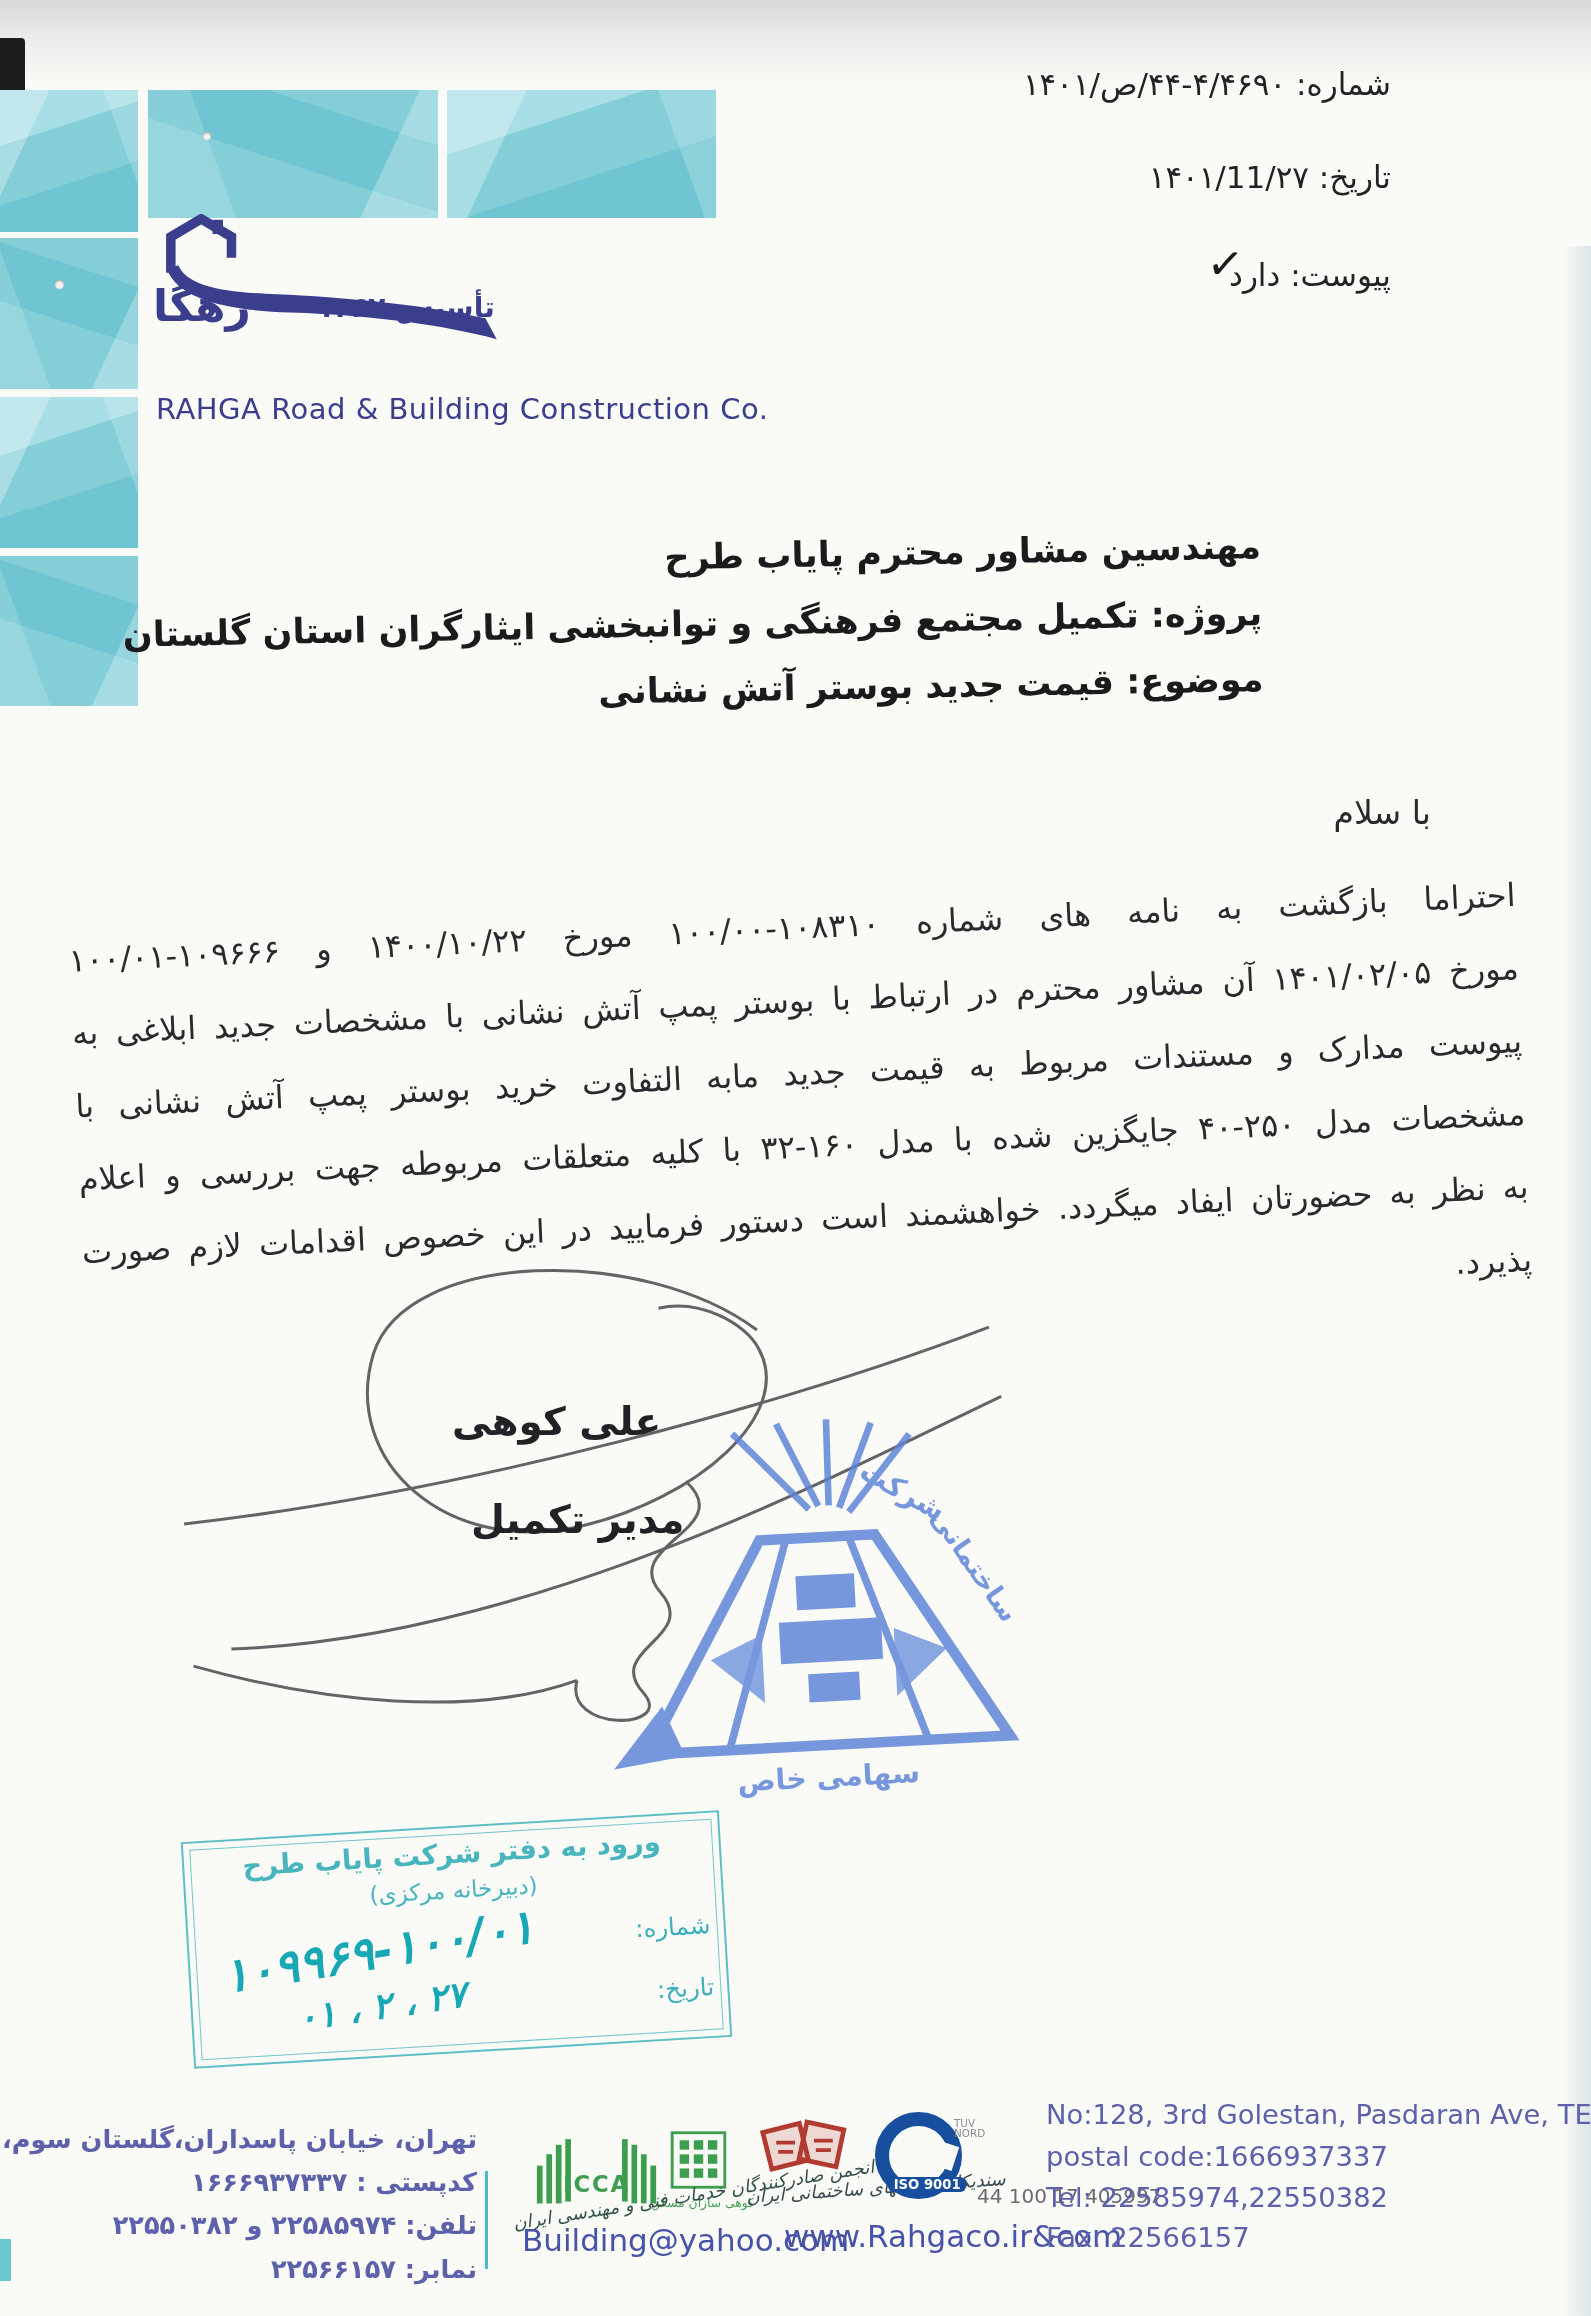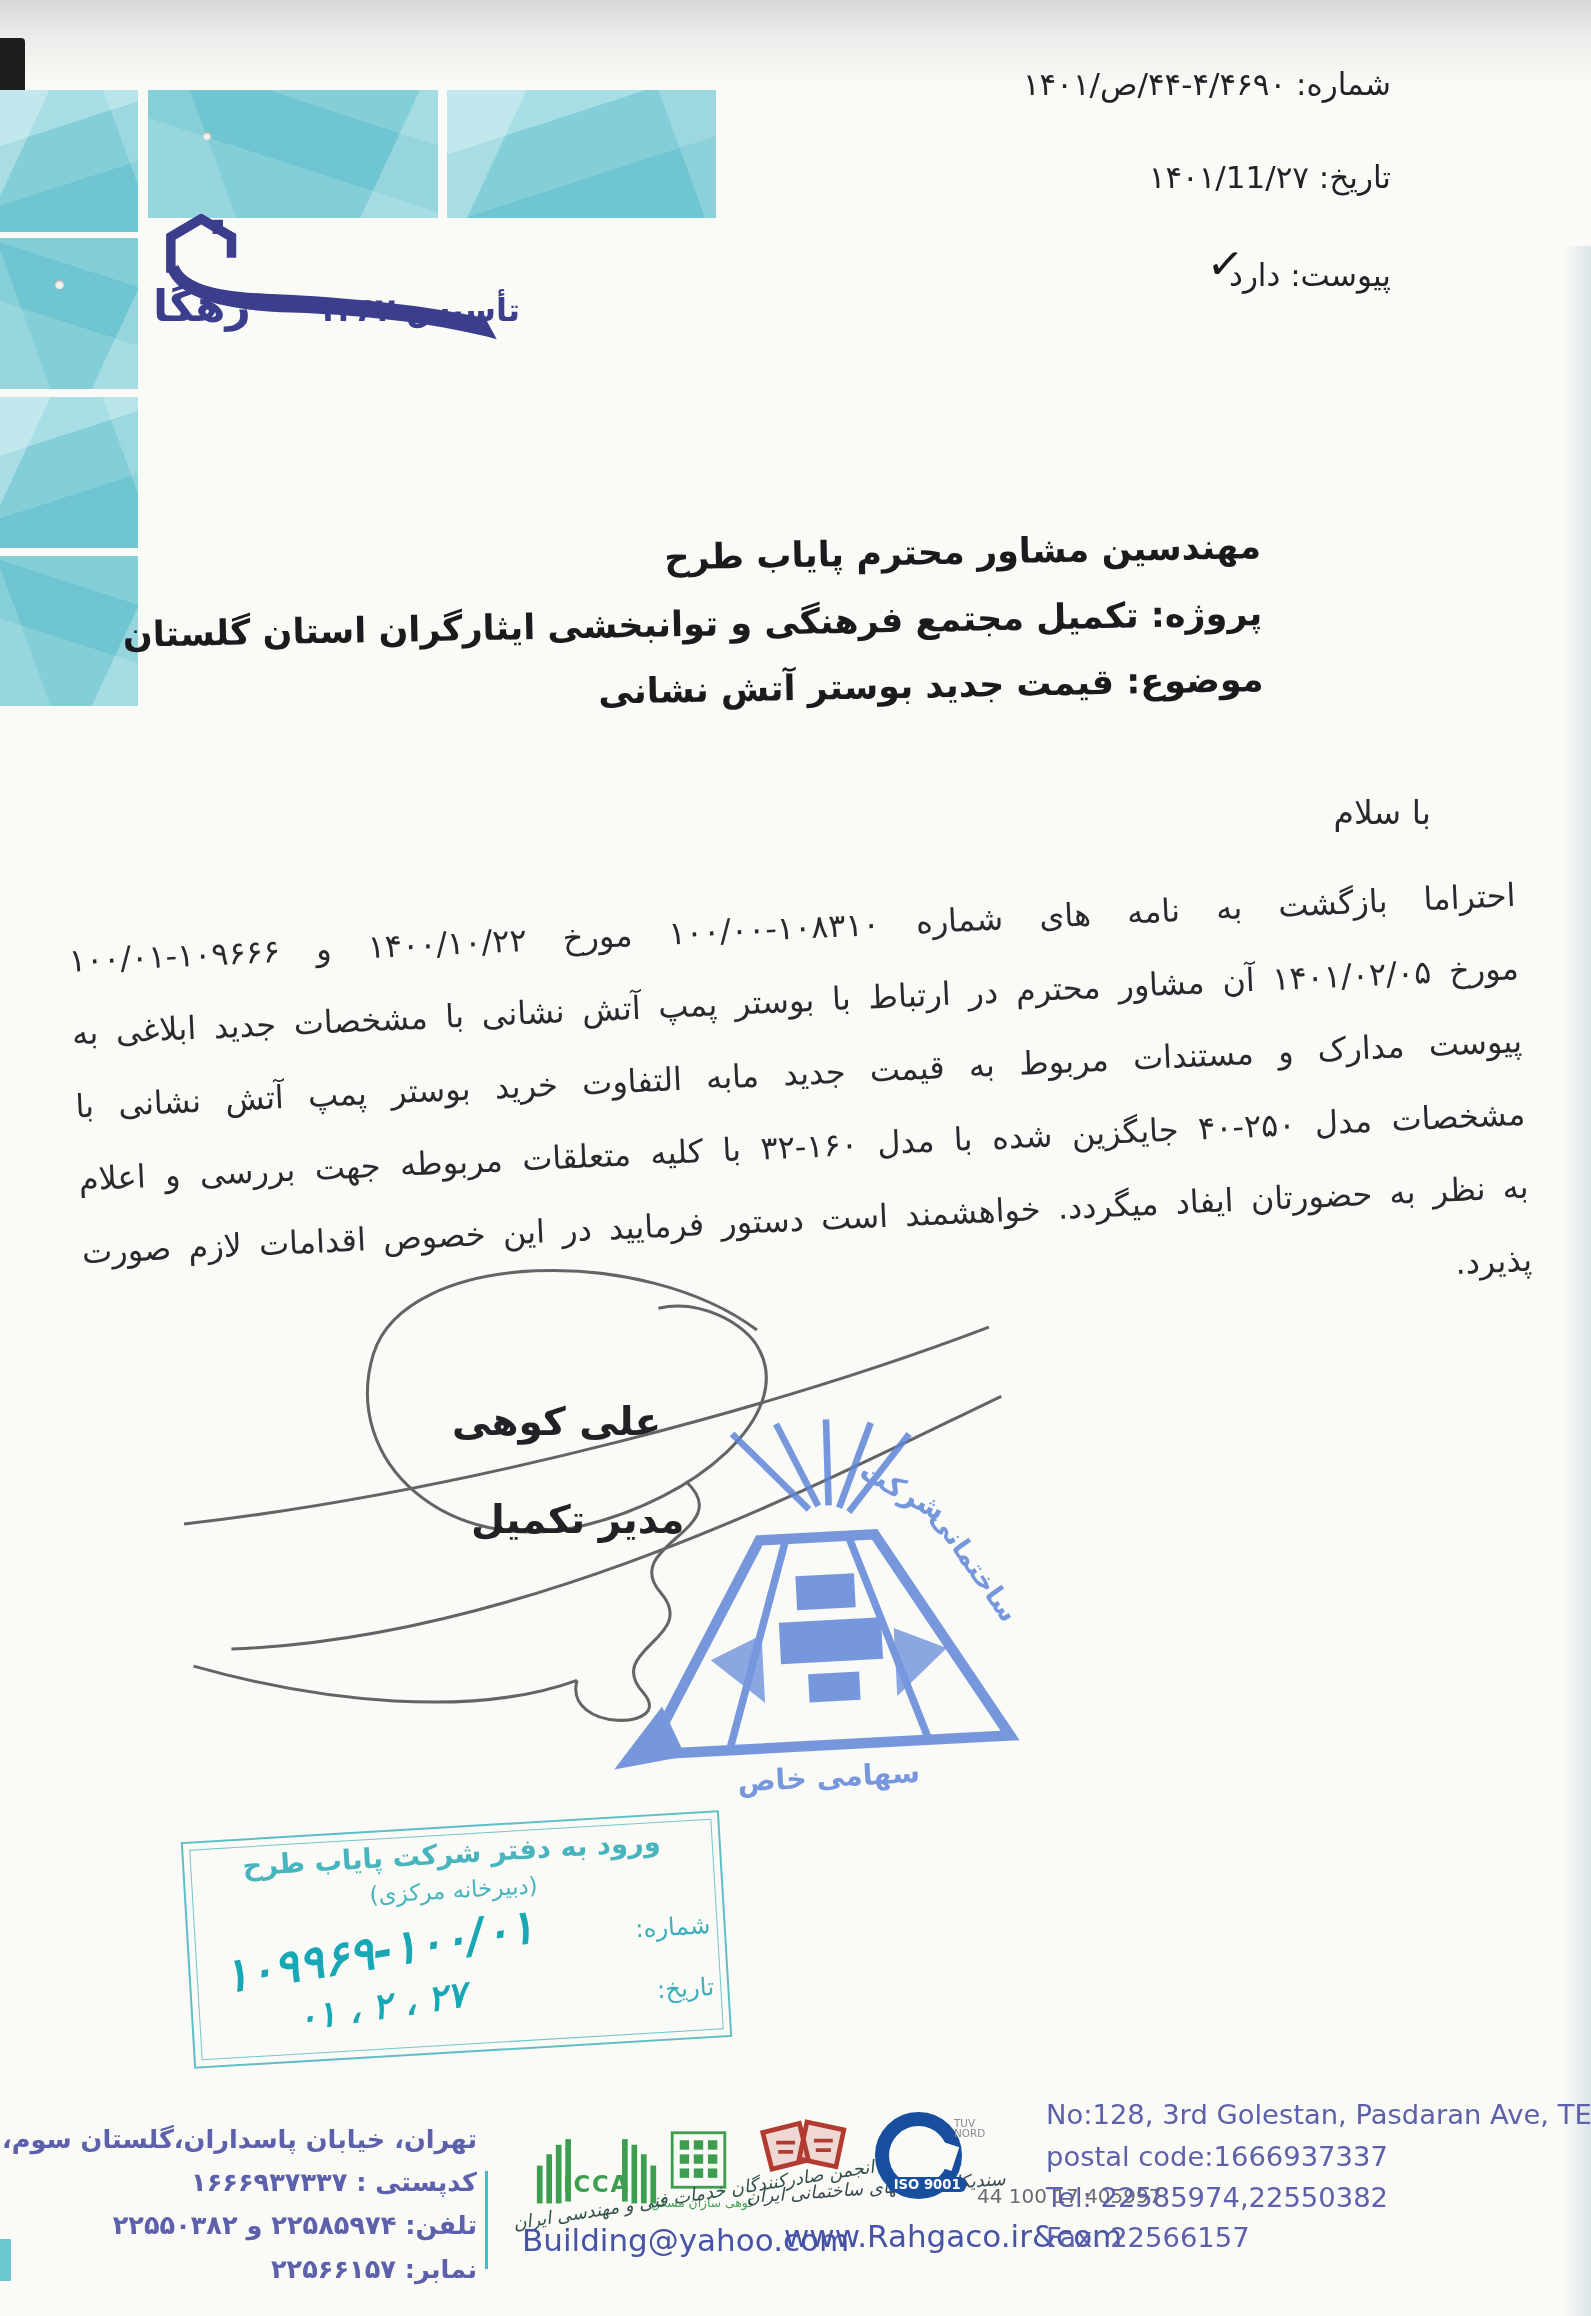--- a/index.html
+++ b/index.html
@@ -21,21 +21,21 @@
     linear-gradient(115deg,rgba(255,255,255,.30) 0 24%,rgba(255,255,255,0) 24.5%),
     linear-gradient(250deg,rgba(255,255,255,.20) 0 18%,rgba(255,255,255,0) 18.5%),
     linear-gradient(162deg,var(--teal-light) 0 30%,var(--teal) 30% 62%,var(--teal-dark) 62% 100%);}
   .tile.alt{background:
     linear-gradient(295deg,rgba(255,255,255,.28) 0 22%,rgba(255,255,255,0) 22.5%),
     linear-gradient(70deg,rgba(255,255,255,.16) 0 26%,rgba(255,255,255,0) 26.5%),
     linear-gradient(18deg,var(--teal) 0 45%,var(--teal-dark) 45% 75%,var(--teal) 75% 100%);}
   .hole{position:absolute;background:#f2f2ef;border-radius:50%;box-shadow:inset 0 0.9px 1.9px rgba(0,0,0,.35);}
 
   
-  .founded{font-size:32px;font-weight:bold;color:var(--navy);direction:rtl;}
+  .founded{font-size:28px;font-weight:bold;color:var(--navy);direction:rtl;}
   .rahga-mark{font-size:44px;font-weight:bold;color:var(--navy);direction:rtl;line-height:1;}
   .company-fa{font-size:44px;font-weight:bold;color:var(--green);direction:rtl;}
   .company-en{font-size:29px;color:var(--navy);letter-spacing:0.5px;}
 
   
   .hfield{font-size:31px;color:#232327;direction:rtl;white-space:nowrap;}
   .check{font-size:44px;color:#1c1c1f;transform:rotate(6deg);}
 
   
   .rec{font-size:35px;font-weight:bold;color:#1b1b1e;direction:rtl;white-space:nowrap;text-align:right;}
@@ -108,20 +108,21 @@
     <div class="hole" style="left:203px;top:132px;width:7.6px;height:7.6px;"></div>
   </div>
 
   <svg class="abs" style="left:150px;top:214px;" width="360" height="129" viewBox="0 0 380 136">
     <path d="M22,62 L22,24 L54,5 L86,24 L86,46" fill="none" stroke="#3a3e8c" stroke-width="10"></path>
     <rect x="66" y="6" width="11" height="15" fill="#3a3e8c"></rect>
     <path d="M18,58 C30,92 88,102 148,104 C240,107 312,118 366,132 L354,110 C284,94 182,86 122,84 C72,82 38,74 30,54 Z" fill="#3a3e8c"></path>
   </svg>
   <div class="abs rahga-mark" style="left:153px;top:284px;">رهگا</div>
   <div class="abs founded" style="left:317px;top:291px;">تأسیس ۱۳۶۲</div>
+  <div class="abs company-en" style="left:156px;top:392px;">RAHGA Road &amp; Building Construction Co.</div>
 
   <div class="abs hfield" style="right:201px;top:66px;">
     <span>شماره:</span>
     <span>۴/۴۶۹۰-۴۴/ص/۱۴۰۱</span>
   </div>
   <div class="abs hfield" style="right:201px;top:159px;">
     <span>تاریخ:</span>
     <span>۱۴۰۱/11/۲۷</span>
   </div>
   <div class="abs hfield" style="right:201px;top:257px;">

